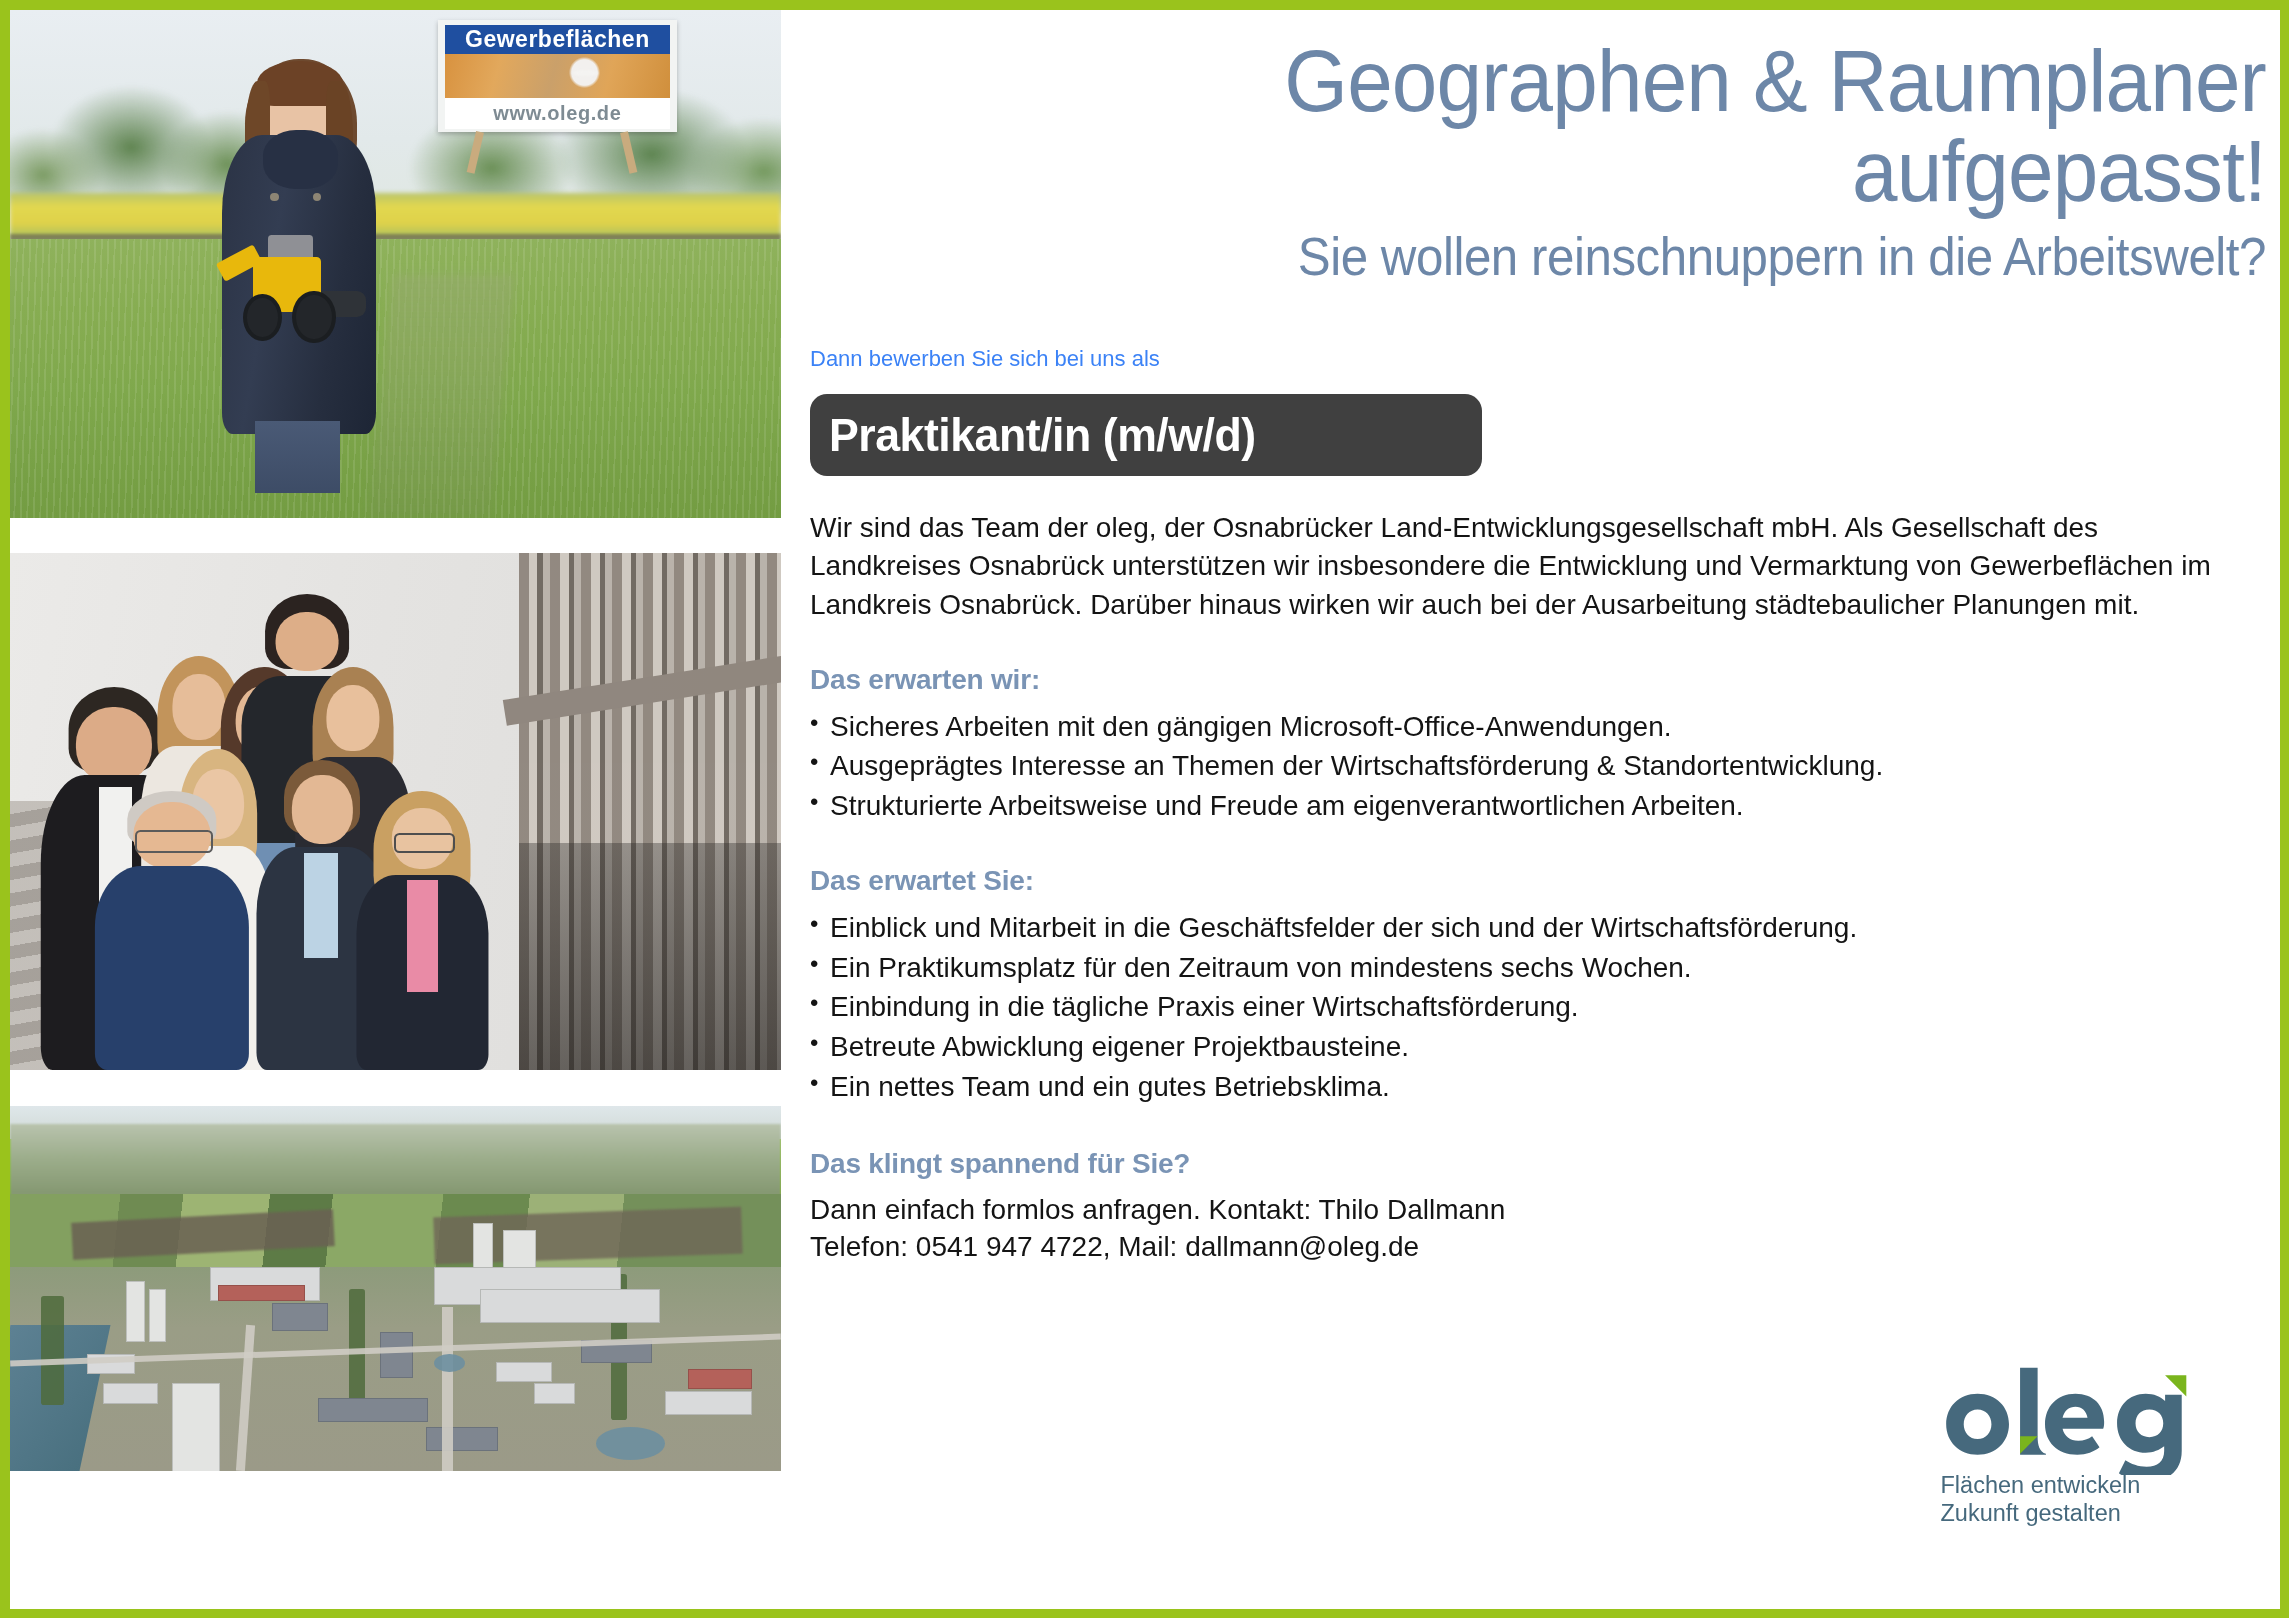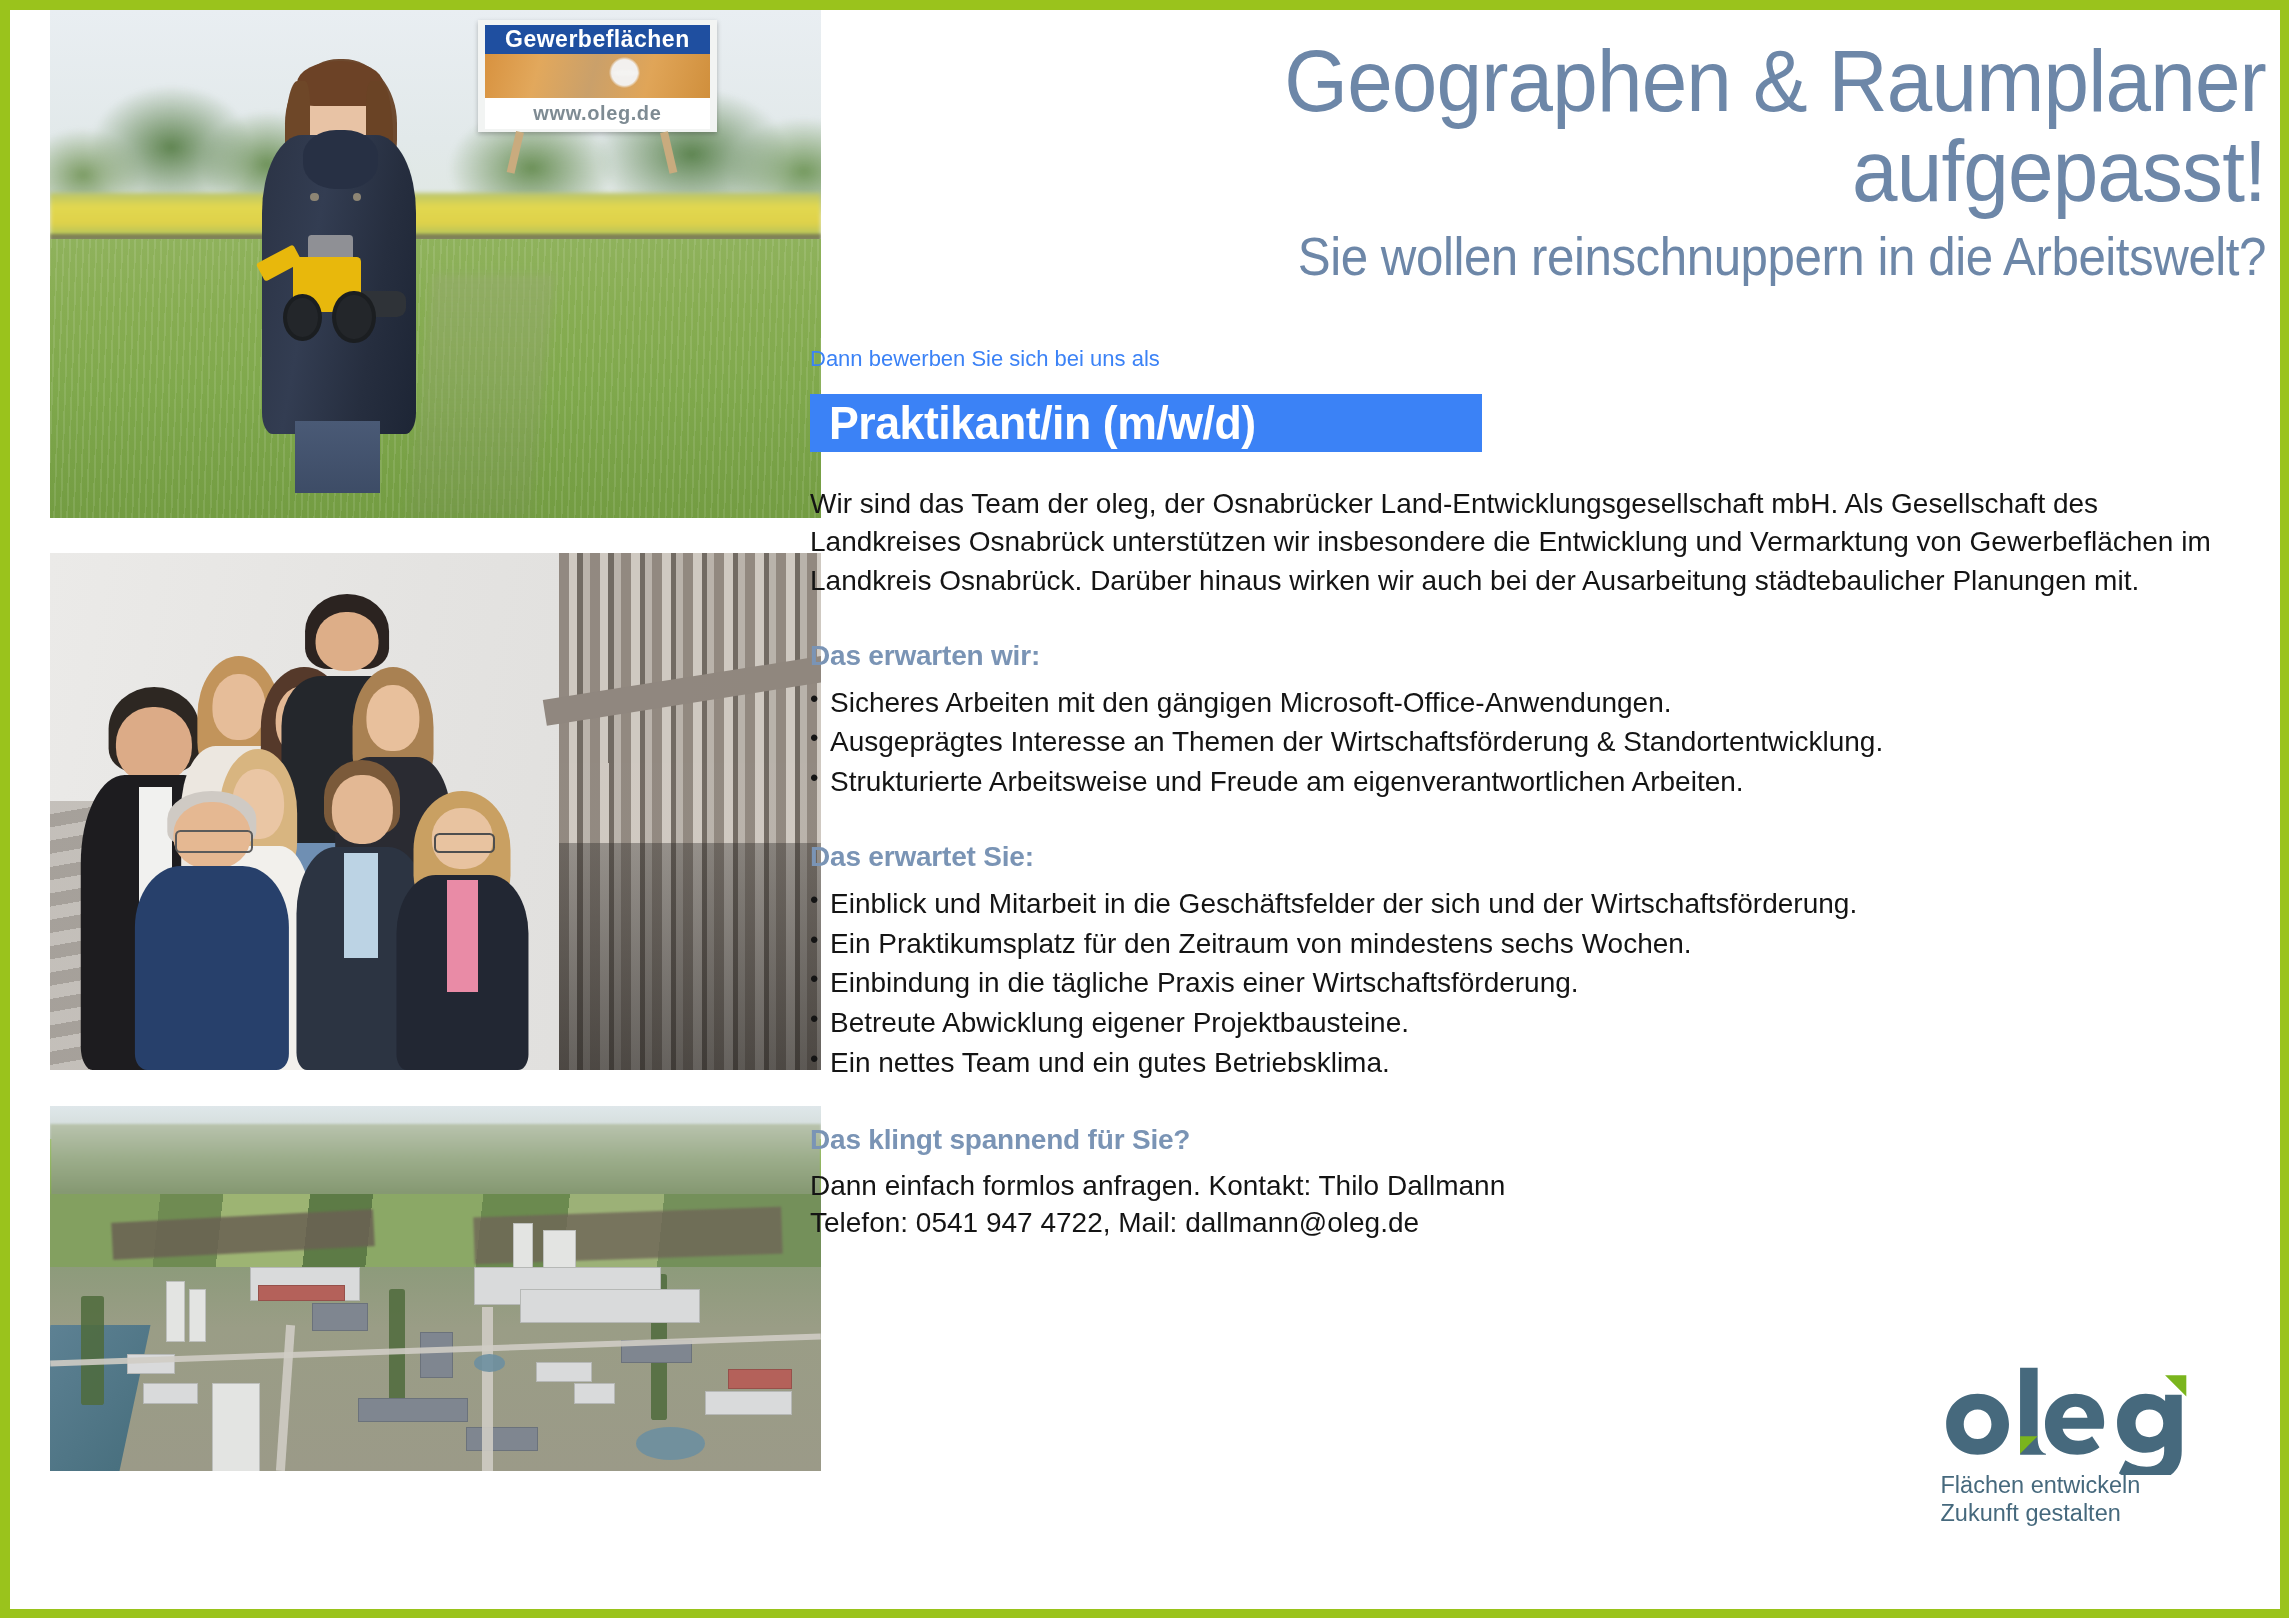--- a/index.html
+++ b/index.html
@@ -35,21 +35,20 @@
     top: 0;
     width: 771px;
     height: 1599px;
   }
 
   .photo {
     position: absolute;
     left: 0;
     overflow: hidden;
     background: #84cc16;
-    margin-left: 40px;
   }
 
   .photo-field   { top: 0;    height: 508px; width: 771px; }
   .photo-team    { top: 543px; height: 517px; width: 771px; }
   .photo-aerial  { top: 1096px; height: 365px; width: 771px; }
 
   
   .ph1-sky {
     position: absolute; left:0; top:0; width:100%; height: 46%;
     background: linear-gradient(#e9eef2 0%, #e2e9ea 55%, #dfe7e0 100%);
@@ -320,27 +319,28 @@
 
   .lead-in {
     margin: 61px 0 0 0;
     font-size: 22px;
     color: #3b82f6;
     line-height: 1.3;
   }
 
   .job-banner {
     margin-top: 20px;
-    background: #3b82f6;
+    background: #404040;
     width: 672px;
-    height: 58px;
+    height: 82px;
     display: flex;
     align-items: center;
     padding-left: 18.5px;
     box-sizing: border-box;
+    border-radius: 17px;
   }
   .job-banner span {
     color: #ffffff;
     font-size: 47px;
     font-weight: bold;
     letter-spacing: -0.5px;
     transform: scaleX(.95);
     transform-origin: left center;
   }
 

